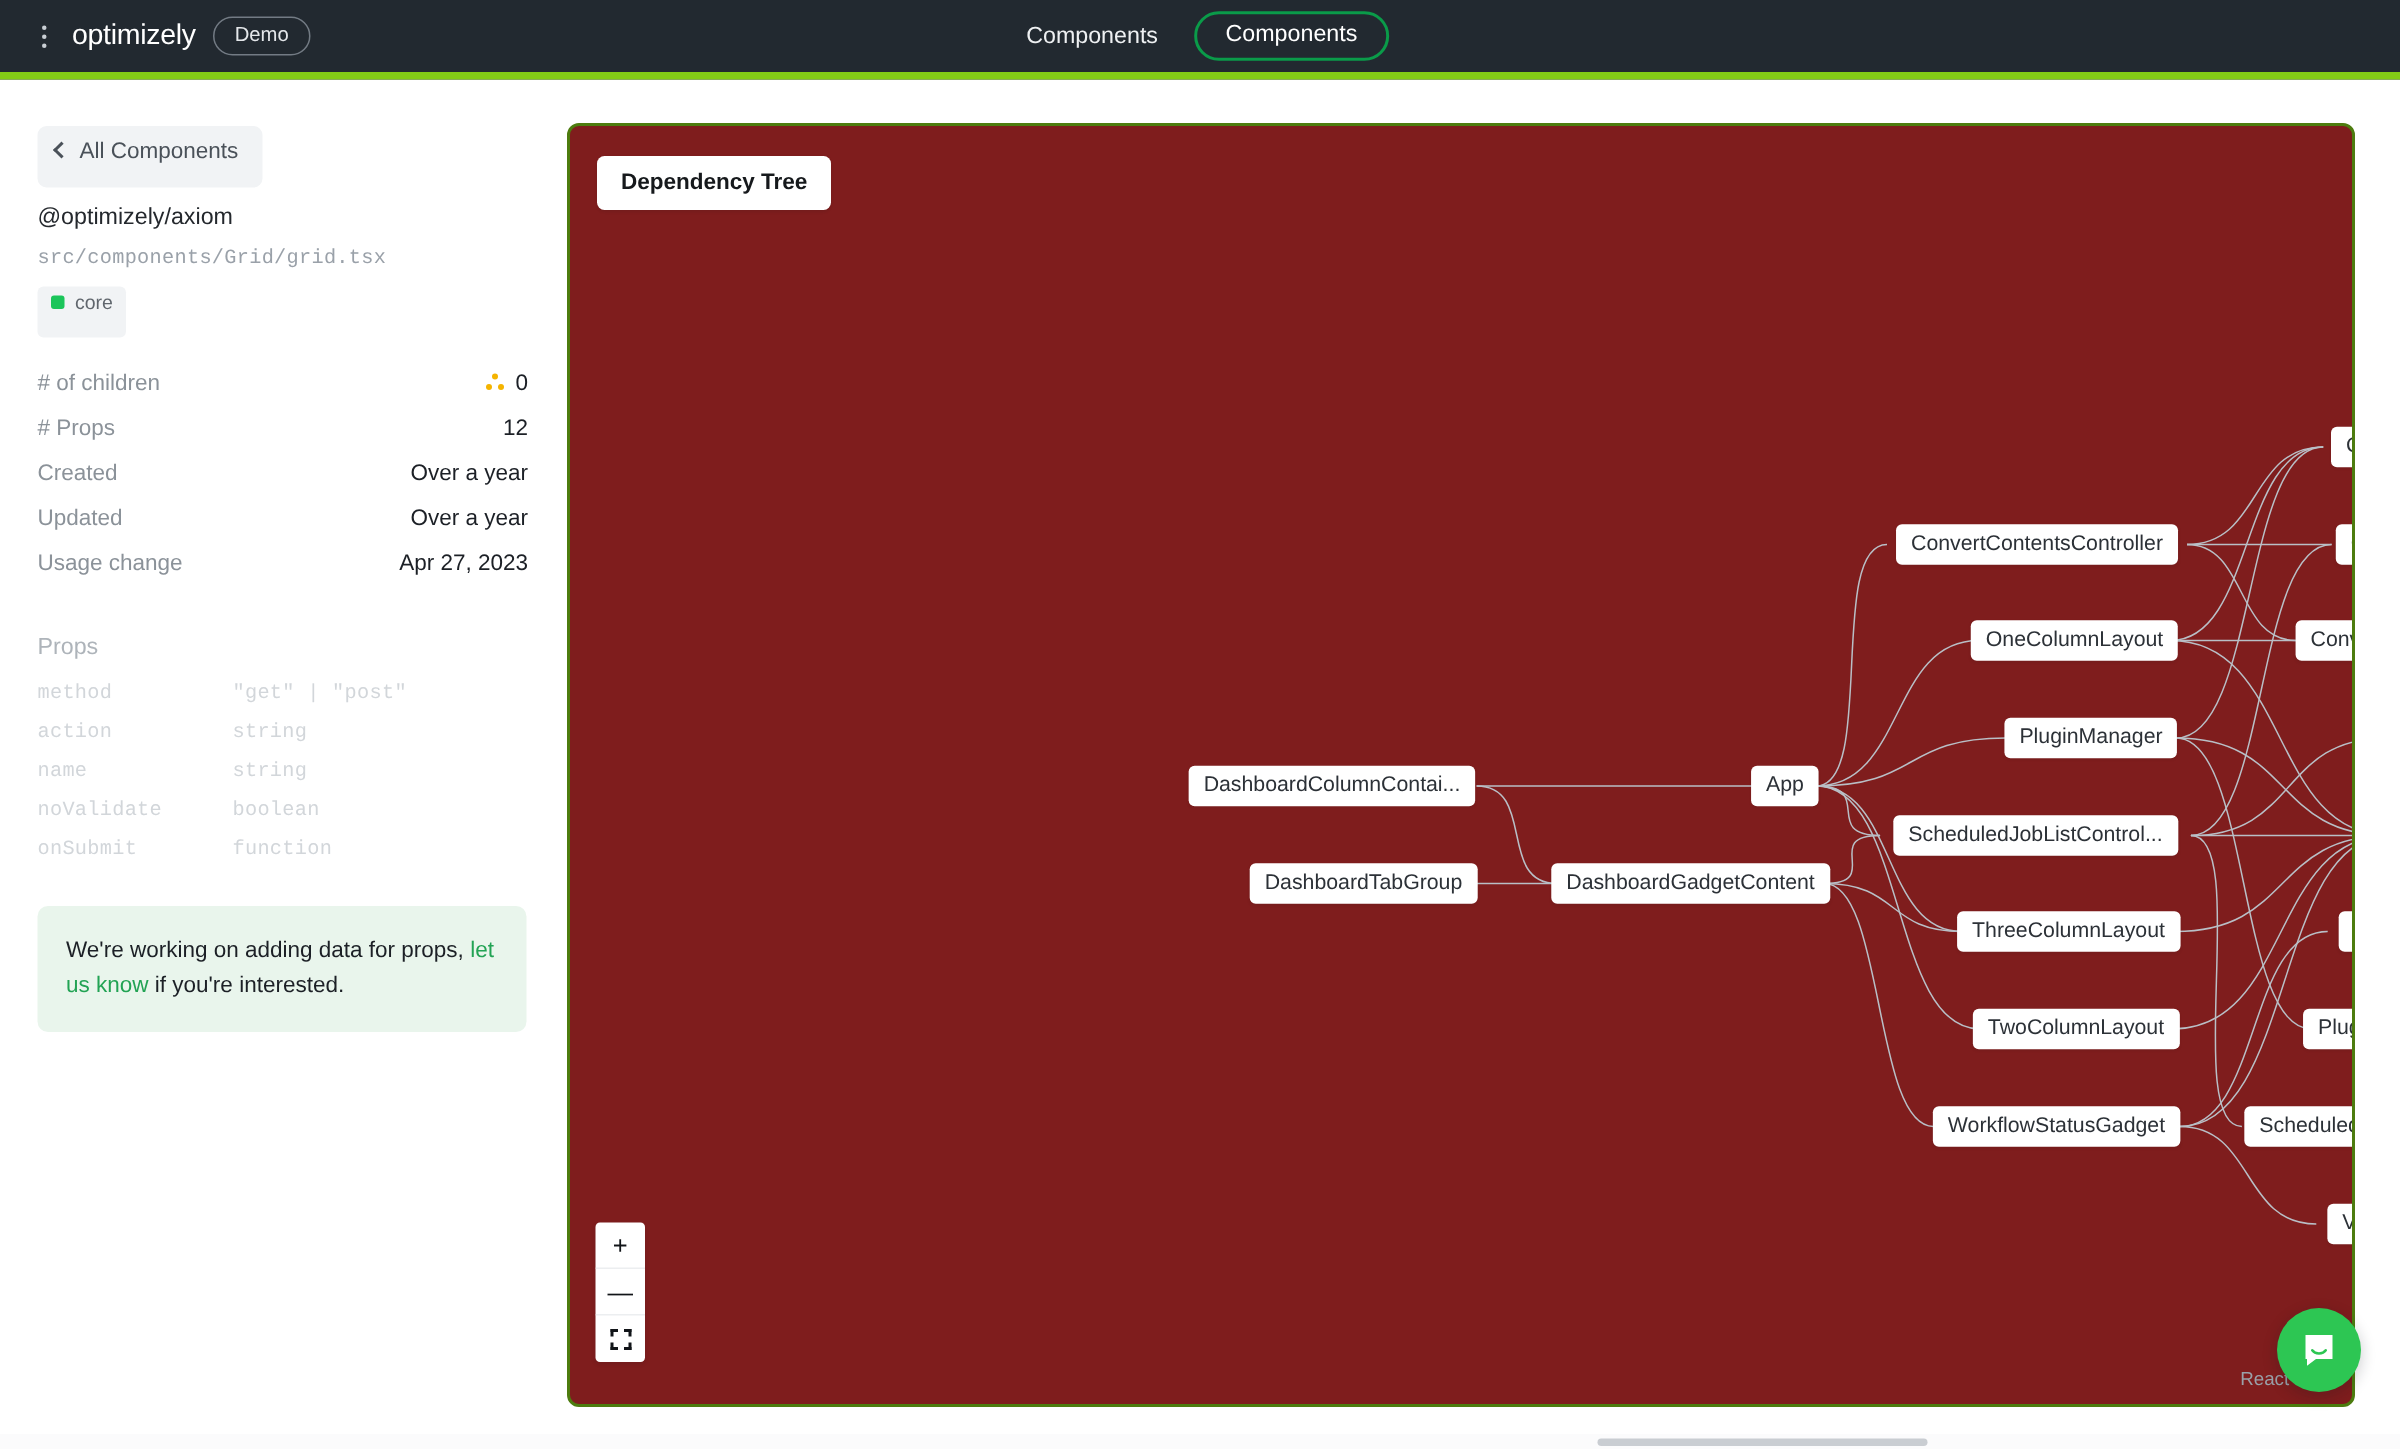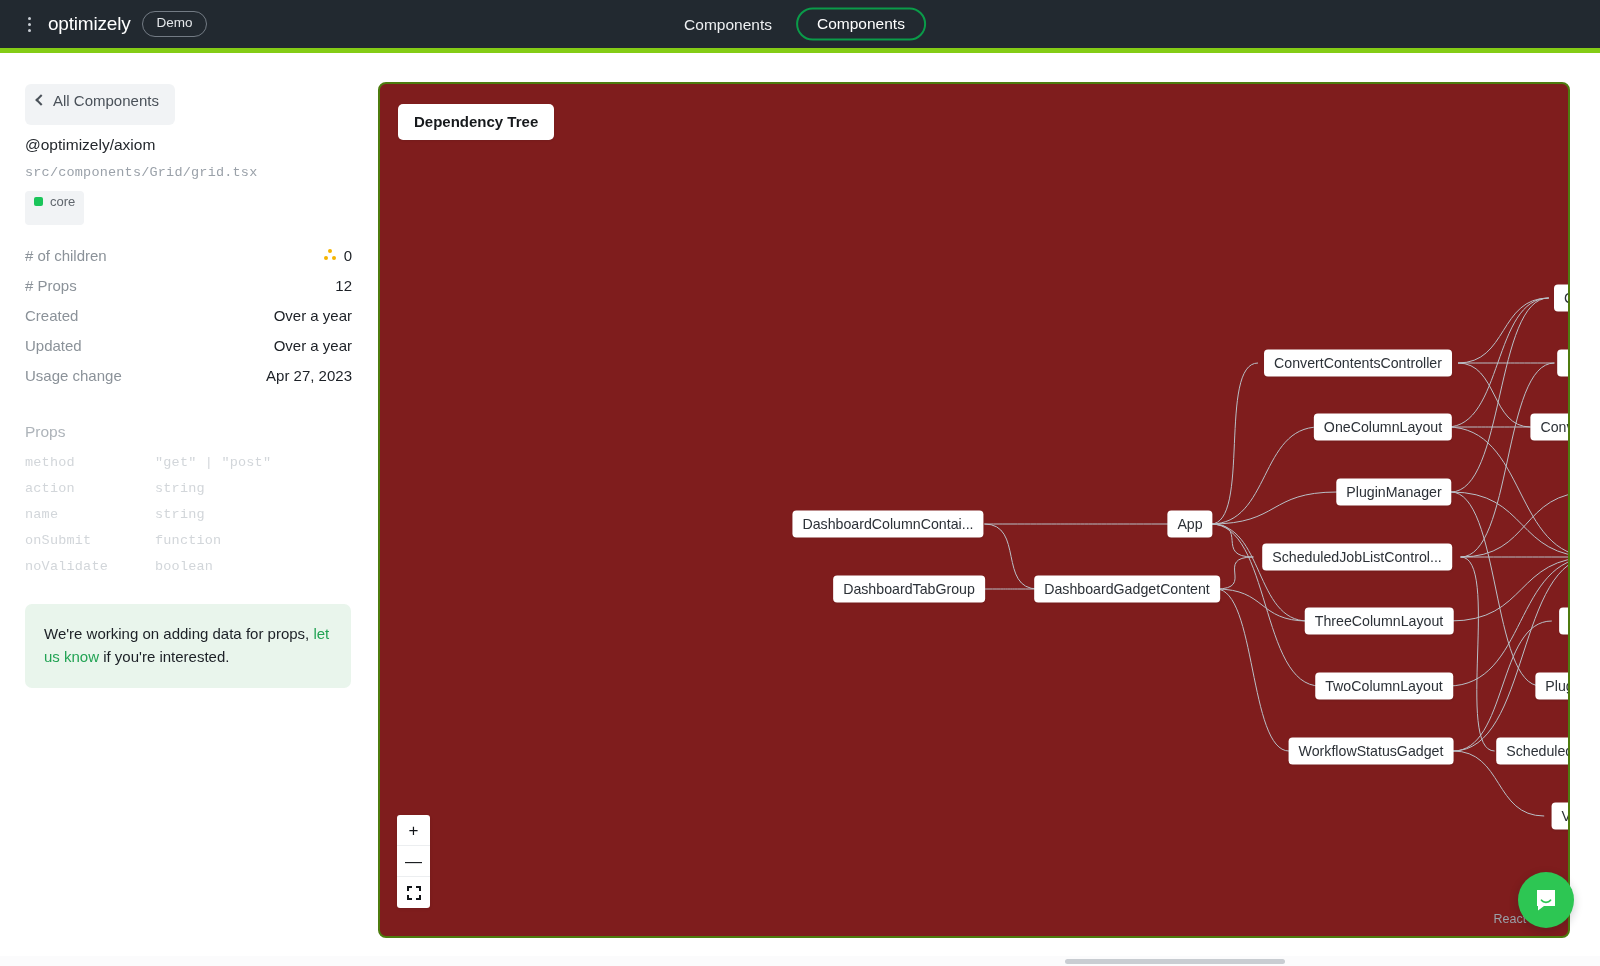--- a/index.html
+++ b/index.html
@@ -355,26 +355,26 @@
       </div>
       <div class="prop-row">
         <span class="prop-name">action</span>
         <span>string</span>
       </div>
       <div class="prop-row">
         <span class="prop-name">name</span>
         <span>string</span>
       </div>
       <div class="prop-row">
+        <span class="prop-name">noValidate</span>
+        <span>boolean</span>
+      </div>
+      <div class="prop-row">
         <span class="prop-name">onSubmit</span>
         <span>function</span>
-      </div>
-      <div class="prop-row">
-        <span class="prop-name">noValidate</span>
-        <span>boolean</span>
       </div>
     </div>
 
     <div class="notice">
       <span>We're working on adding data for props, </span><a>let us know</a><span> if you're interested.</span>
     </div>
 
   </aside>
 
   <main class="canvas-wrap">

